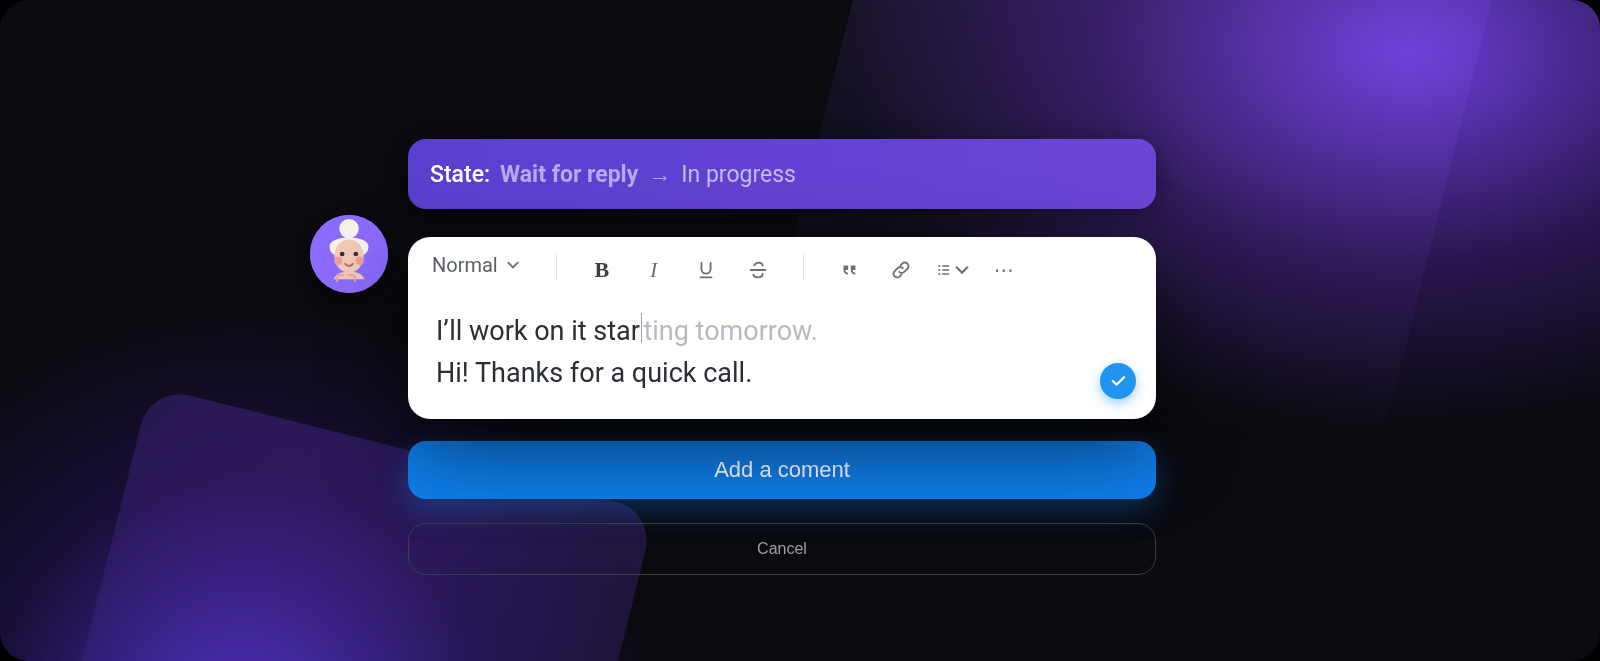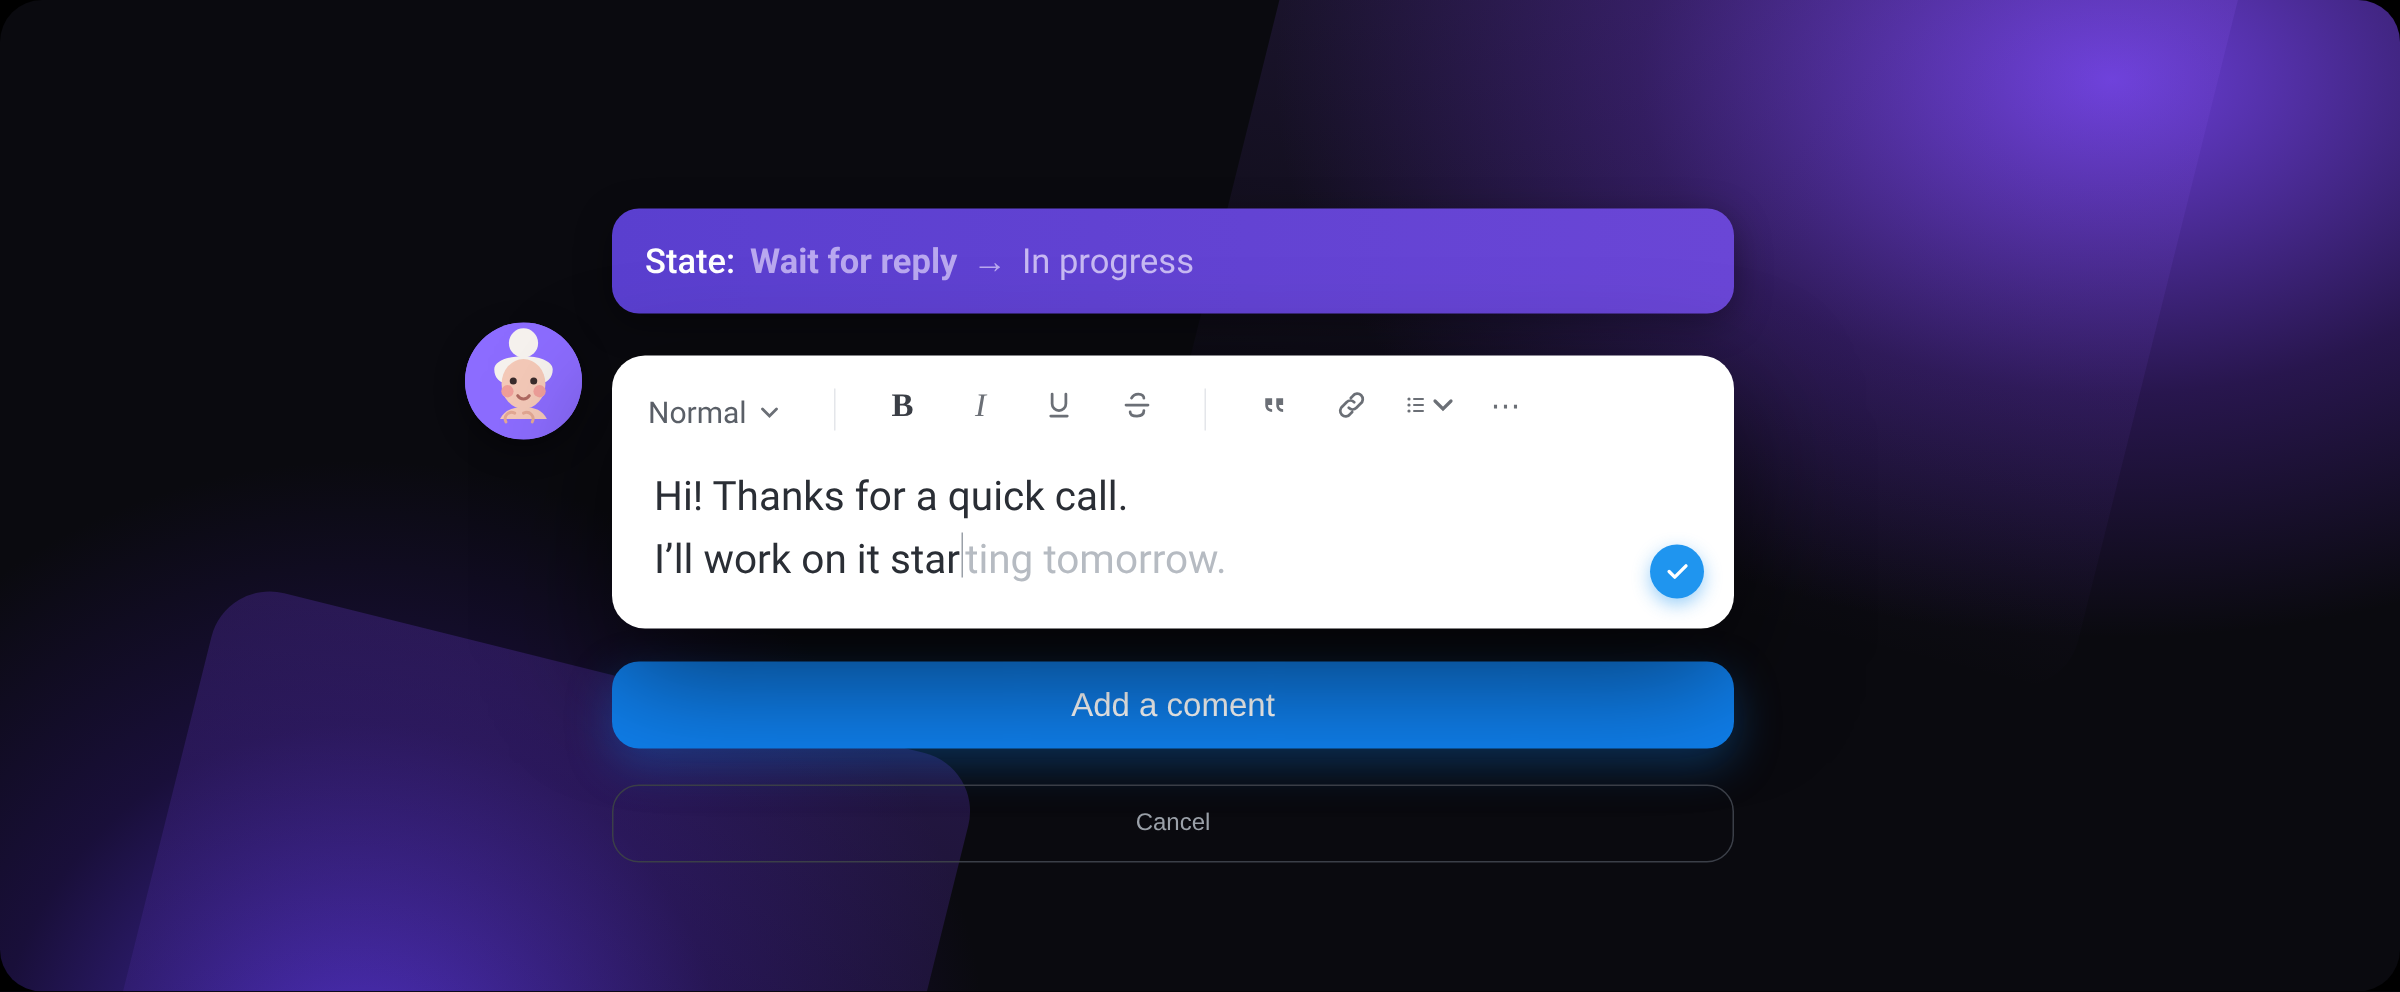--- a/index.html
+++ b/index.html
@@ -80,21 +80,21 @@
     .editor {
       margin-top: 28px;
       background: #fff;
       border-radius: 22px;
       box-shadow: 0 30px 80px rgba(0,0,0,.55);
       padding: 0 0 24px 0;
       position: relative;
     }
     .toolbar {
       display: flex;
-      align-items: flex-end;
+      align-items: flex-start;
       gap: 18px;
       padding: 16px 24px 12px 24px;
       color: #6b6f76;
     }
     .style-select { display: flex; align-items: center; gap: 8px; font-size: 20px; color: #5a5f67; padding-right: 8px; cursor: pointer; }
     .divider { width: 1px; height: 28px; background: #e4e6ea; margin: 0 10px; }
     .tbtn { width: 34px; height: 34px; display: inline-flex; align-items: center; justify-content: center; color: #6b6f76; border-radius: 6px; cursor: pointer; }
     .tbtn svg { width: 22px; height: 22px; }
     .tbtn.bold { font-weight: 800; font-size: 22px; color: #3a3e45; font-family: Georgia, serif; }
     .tbtn.italic { font-style: italic; font-size: 22px; font-family: Georgia, serif; }
@@ -221,22 +221,22 @@
               <path d="M10 6h9M10 12h9M10 18h9" stroke="#6b6f76" stroke-width="2" stroke-linecap="round"></path>
             </svg>
           <svg class="chev" viewBox="0 0 12 12">
               <path d="M2 4l4 4 4-4" fill="none" stroke="#6b6f76" stroke-width="1.6" stroke-linecap="round"></path>
             </svg>
         </span>
         <span class="tbtn more-dots">⋯</span>
       </div>
 
       <div class="body">
+        <div class="line"><span>I’ll work on it star</span><span class="caret"></span><span class="ghost">ting tomorrow.</span></div>
         <div class="line">Hi! Thanks for a quick call.</div>
-        <div class="line"><span>I’ll work on it star</span><span class="caret"></span><span class="ghost">ting tomorrow.</span></div>
       </div>
 
       <div class="grammarly">
         <svg viewBox="0 0 24 24">
             <path d="M5 12l5 5L20 7" fill="none" stroke="#fff" stroke-width="3" stroke-linecap="round" stroke-linejoin="round"></path>
           </svg>
       </div>
     </div>
 
     <div class="actions">

